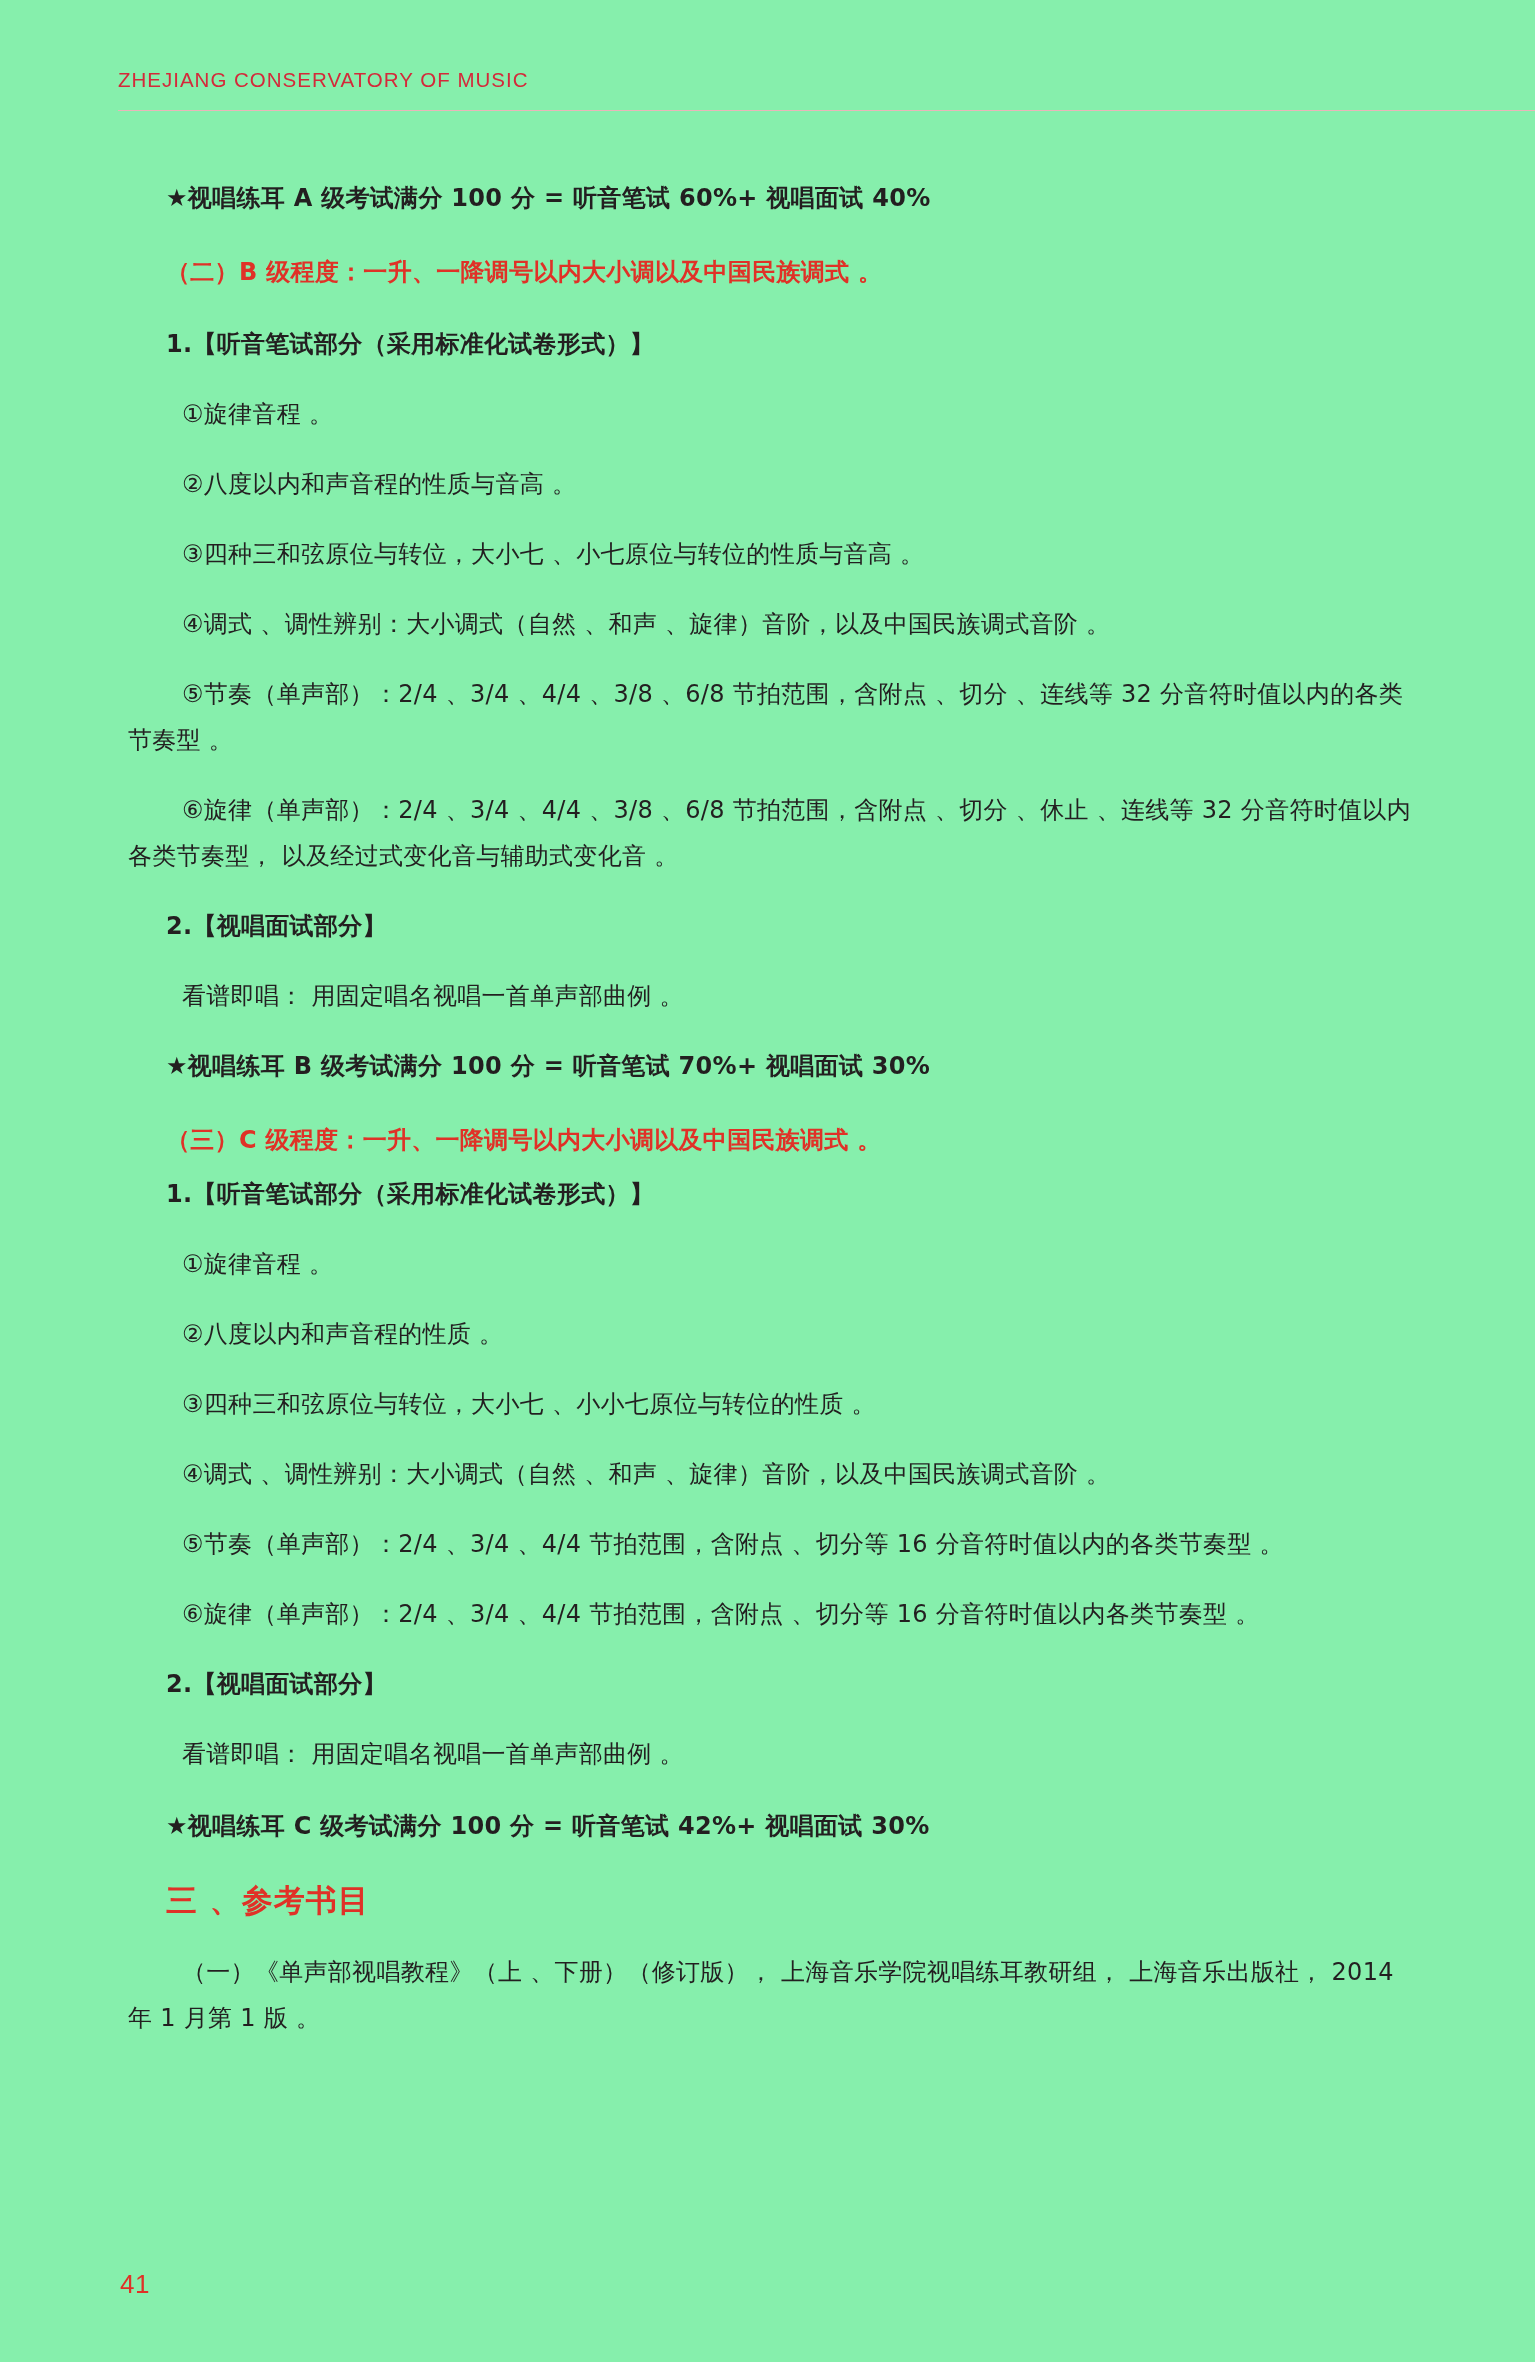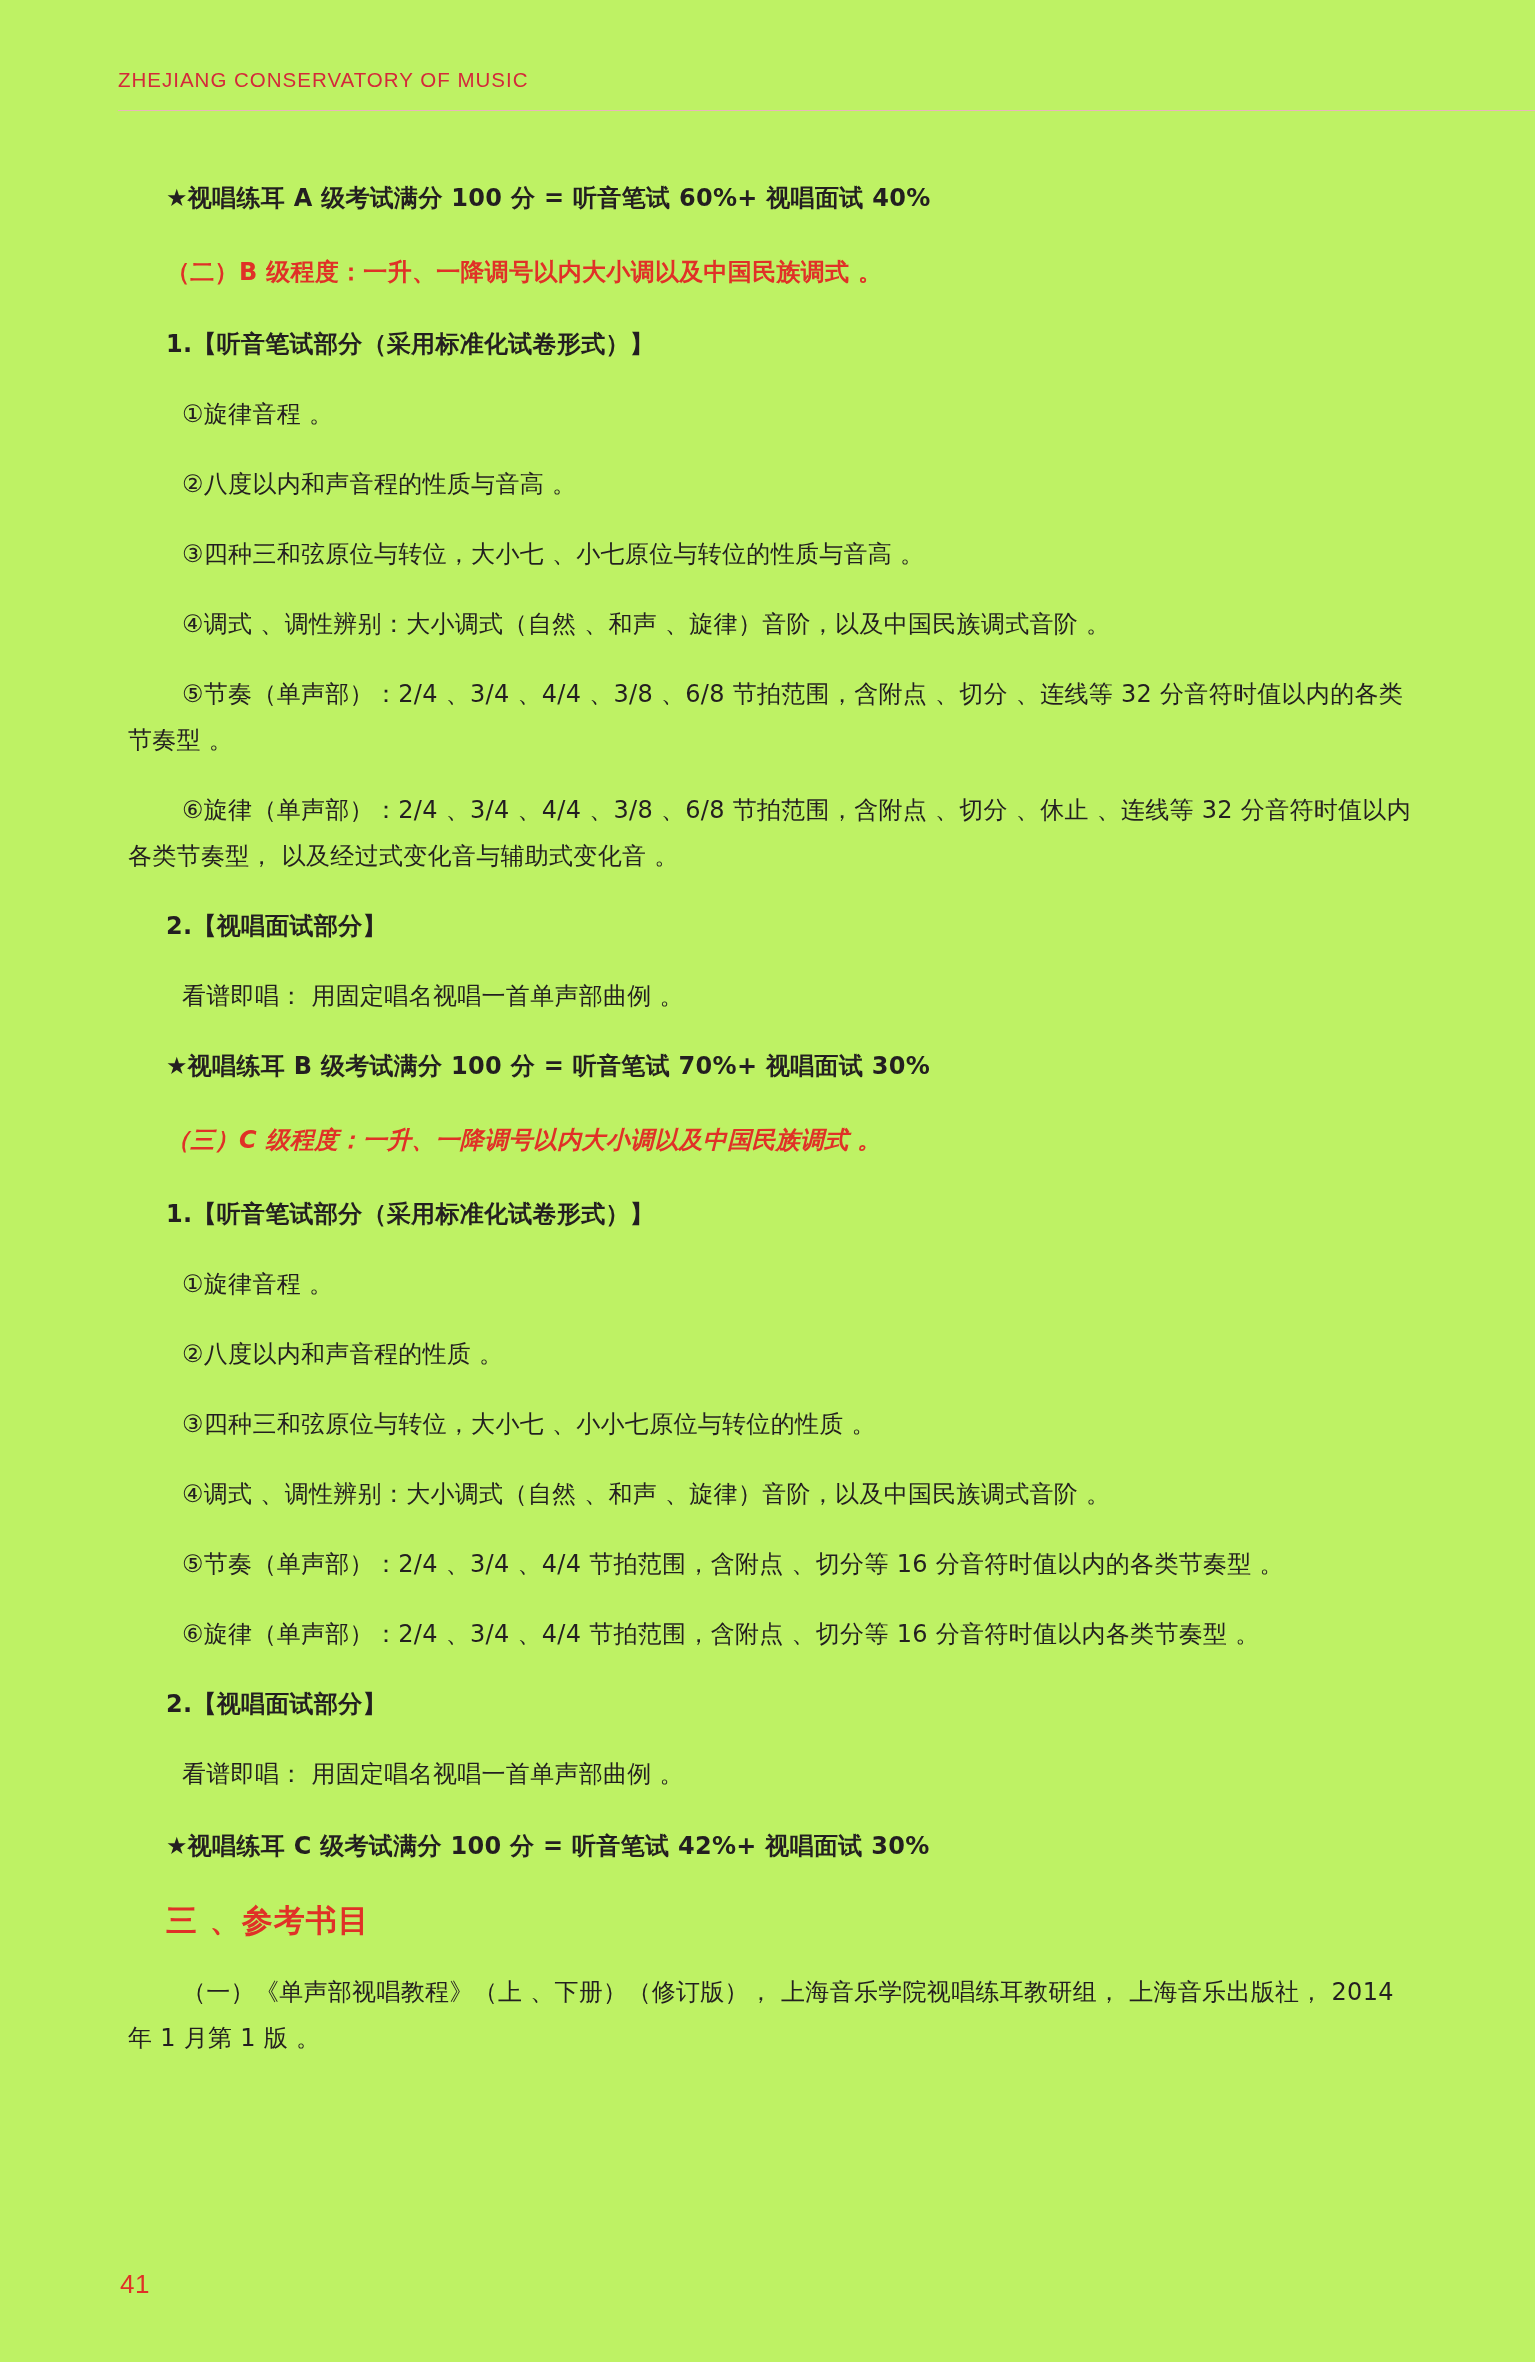--- a/index.html
+++ b/index.html
@@ -9,21 +9,21 @@
   }
   body {
     font-family: "DejaVu Sans", "Liberation Sans", sans-serif;
     color: #231f20;
   }
   .page {
     position: relative;
     width: 1535px;
     height: 2362px;
     margin: 0 auto;
-    background: #bef264;
+    background: #86efac;
     box-sizing: border-box;
     overflow: hidden;
   }
   
   .header {
     position: absolute;
     left: 118px;
     top: 68px;
     width: 1300px;
   }
@@ -112,21 +112,21 @@
       <div class="p indent-star bold" style="margin-bottom: 24px;">1.【听音笔试部分（采用标准化试卷形式）】</div>
       <div class="p indent-2" style="margin-bottom: 24px;">①旋律音程 。</div>
       <div class="p indent-2" style="margin-bottom: 24px;">②八度以内和声音程的性质与音高 。</div>
       <div class="p indent-2" style="margin-bottom: 24px;">③四种三和弦原位与转位，大小七 、小七原位与转位的性质与音高 。</div>
       <div class="p hang" style="margin-bottom: 24px;">④调式 、调性辨别：大小调式（自然 、和声 、旋律）音阶，以及中国民族调式音阶 。</div>
       <div class="p hang" style="margin-bottom: 24px;">⑤节奏（单声部）：2/4 、3/4 、4/4 、3/8 、6/8 节拍范围，含附点 、切分 、连线等 32 分音符时值以内的各类节奏型 。</div>
       <div class="p hang" style="margin-bottom: 24px;">⑥旋律（单声部）：2/4 、3/4 、4/4 、3/8 、6/8 节拍范围，含附点 、切分 、休止 、连线等 32 分音符时值以内各类节奏型， 以及经过式变化音与辅助式变化音 。</div>
       <div class="p indent-star bold" style="margin-bottom: 24px;">2.【视唱面试部分】</div>
       <div class="p indent-2" style="margin-bottom: 24px;">看谱即唱： 用固定唱名视唱一首单声部曲例 。</div>
       <div class="p indent-star bold" style="margin-bottom: 28px;">★视唱练耳 B 级考试满分 100 分 = 听音笔试 70%+ 视唱面试 30%</div>
-      <div class="p indent-star red" style="margin-bottom: 28px; font-style: italic;">（三）C 级程度：一升、一降调号以内大小调以及中国民族调式 。</div>
+      <div class="p indent-star red" style="margin-bottom: 8px;">（三）C 级程度：一升、一降调号以内大小调以及中国民族调式 。</div>
       <div class="p indent-star bold" style="margin-bottom: 24px;">1.【听音笔试部分（采用标准化试卷形式）】</div>
       <div class="p indent-2" style="margin-bottom: 24px;">①旋律音程 。</div>
       <div class="p indent-2" style="margin-bottom: 24px;">②八度以内和声音程的性质 。</div>
       <div class="p indent-2" style="margin-bottom: 24px;">③四种三和弦原位与转位，大小七 、小小七原位与转位的性质 。</div>
       <div class="p hang" style="margin-bottom: 24px;">④调式 、调性辨别：大小调式（自然 、和声 、旋律）音阶，以及中国民族调式音阶 。</div>
       <div class="p hang" style="margin-bottom: 24px;">⑤节奏（单声部）：2/4 、3/4 、4/4 节拍范围，含附点 、切分等 16 分音符时值以内的各类节奏型 。</div>
       <div class="p hang" style="margin-bottom: 24px;">⑥旋律（单声部）：2/4 、3/4 、4/4 节拍范围，含附点 、切分等 16 分音符时值以内各类节奏型 。</div>
       <div class="p indent-star bold" style="margin-bottom: 24px;">2.【视唱面试部分】</div>
       <div class="p indent-2" style="margin-bottom: 26px;">看谱即唱： 用固定唱名视唱一首单声部曲例 。</div>
       <div class="p indent-star bold" style="margin-bottom: 28px;">★视唱练耳 C 级考试满分 100 分 = 听音笔试 42%+ 视唱面试 30%</div>

